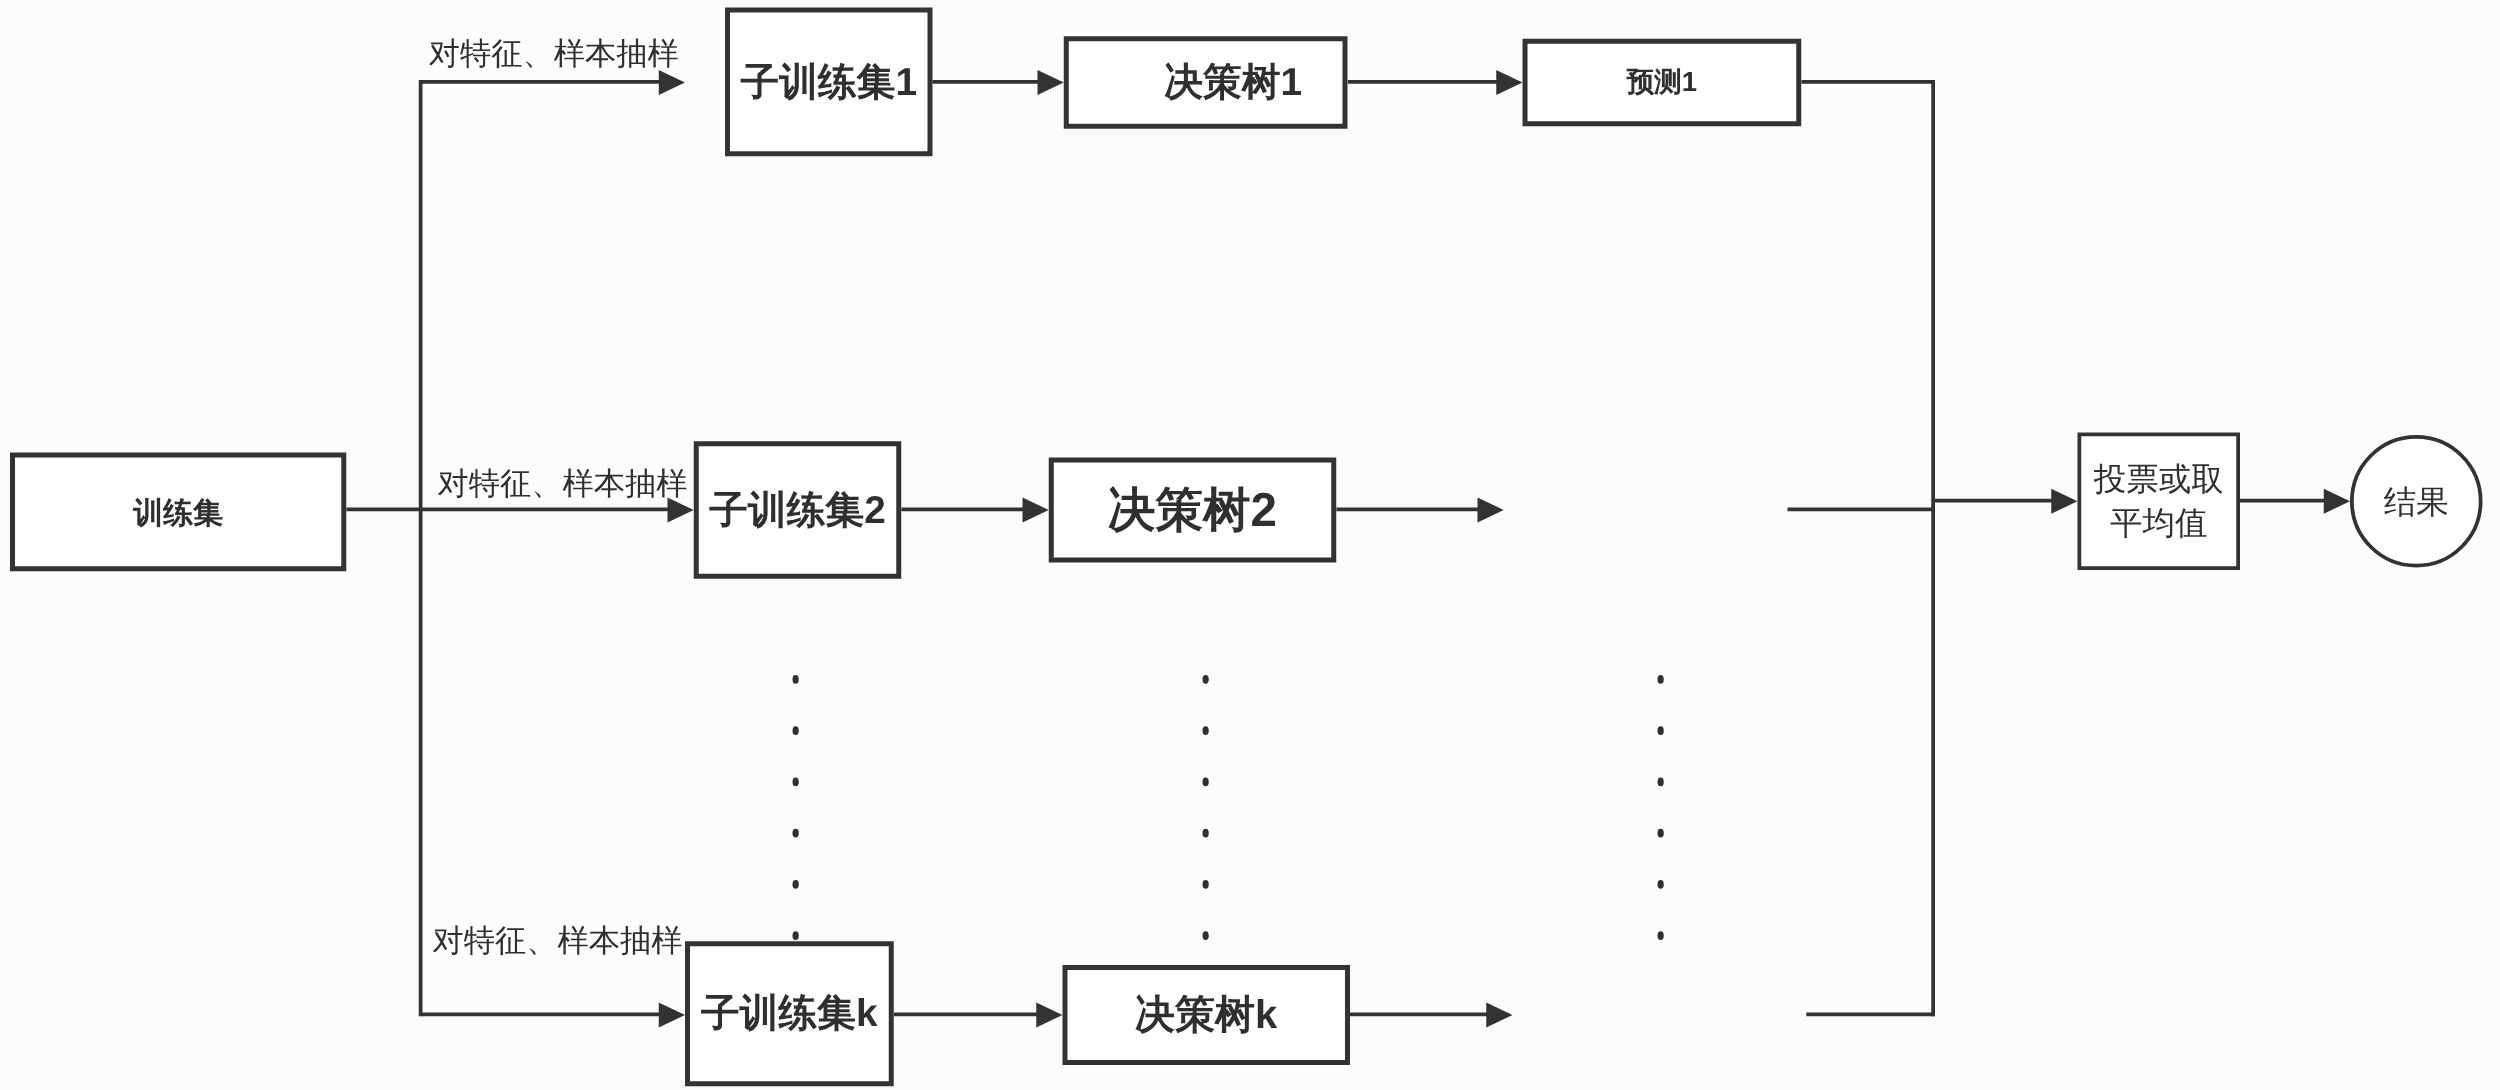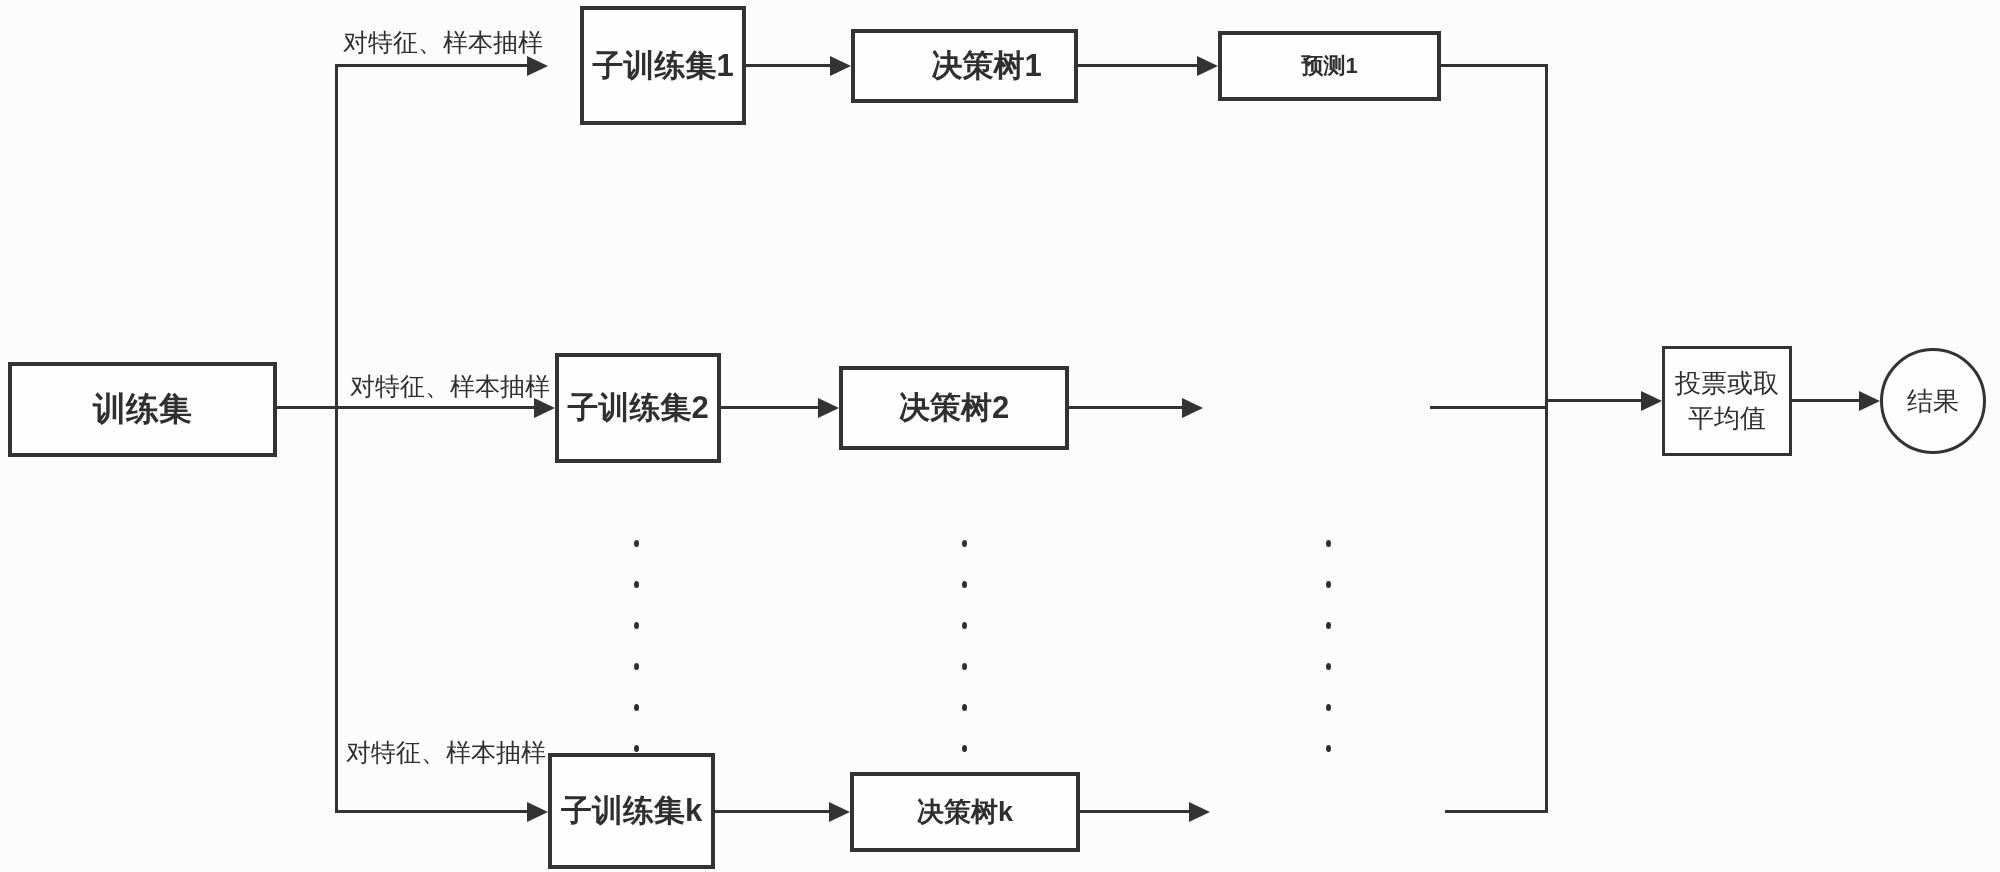--- a/index.html
+++ b/index.html
@@ -9,27 +9,27 @@
     --text:#2f2f2f;
   }
   html,body{margin:0;padding:0;background:var(--bg);}
   body{font-family:"Liberation Sans", sans-serif;}
   #canvas{position:relative;width:2000px;height:872px;background:var(--bg);overflow:hidden;}
 
   
   .box{position:absolute;background:var(--fill);border:4px solid var(--line);
        display:flex;align-items:center;justify-content:center;
        font-weight:bold;color:var(--text);box-sizing:border-box;text-align:center;}
-  #n-train{left:8px;top:362px;width:269px;height:95px;font-size:33px;}
+  #n-train{left:8px;top:362px;width:269px;height:95px;font-size:24px;}
   #n-sub1{left:548px;top:6px;width:166px;height:119px;font-size:31px;margin-left:32px;}
   #n-sub2{left:555px;top:353px;width:166px;height:110px;font-size:31px;}
   #n-subk{left:548px;top:753px;width:167px;height:116px;font-size:31px;}
   #n-tree1{left:851px;top:29px;width:227px;height:74px;font-size:31px;padding-left:44px;}
-  #n-tree2{left:839px;top:366px;width:230px;height:84px;font-size:31px;}
-  #n-treek{left:850px;top:772px;width:230px;height:80px;font-size:27px;}
+  #n-tree2{left:839px;top:366px;width:230px;height:84px;font-size:38px;}
+  #n-treek{left:850px;top:772px;width:230px;height:80px;font-size:32px;}
   #n-pred1{left:1218px;top:31px;width:223px;height:70px;font-size:22px;}
   #n-pred2{left:1203px;top:364px;width:227px;height:88px;font-size:31px;}
   #n-predk{left:1210px;top:773px;width:235px;height:78px;font-size:31px;}
   #n-vote{left:1662px;top:346px;width:130px;height:110px;font-size:26px;
           font-weight:normal;border-width:3px;white-space:pre-line;line-height:1.35;}
   #n-result{left:1880px;top:348px;width:106px;height:106px;border-radius:50%;
             font-size:26px;font-weight:normal;border-width:3px;}
 
   
   .line{position:absolute;background:var(--line);}

